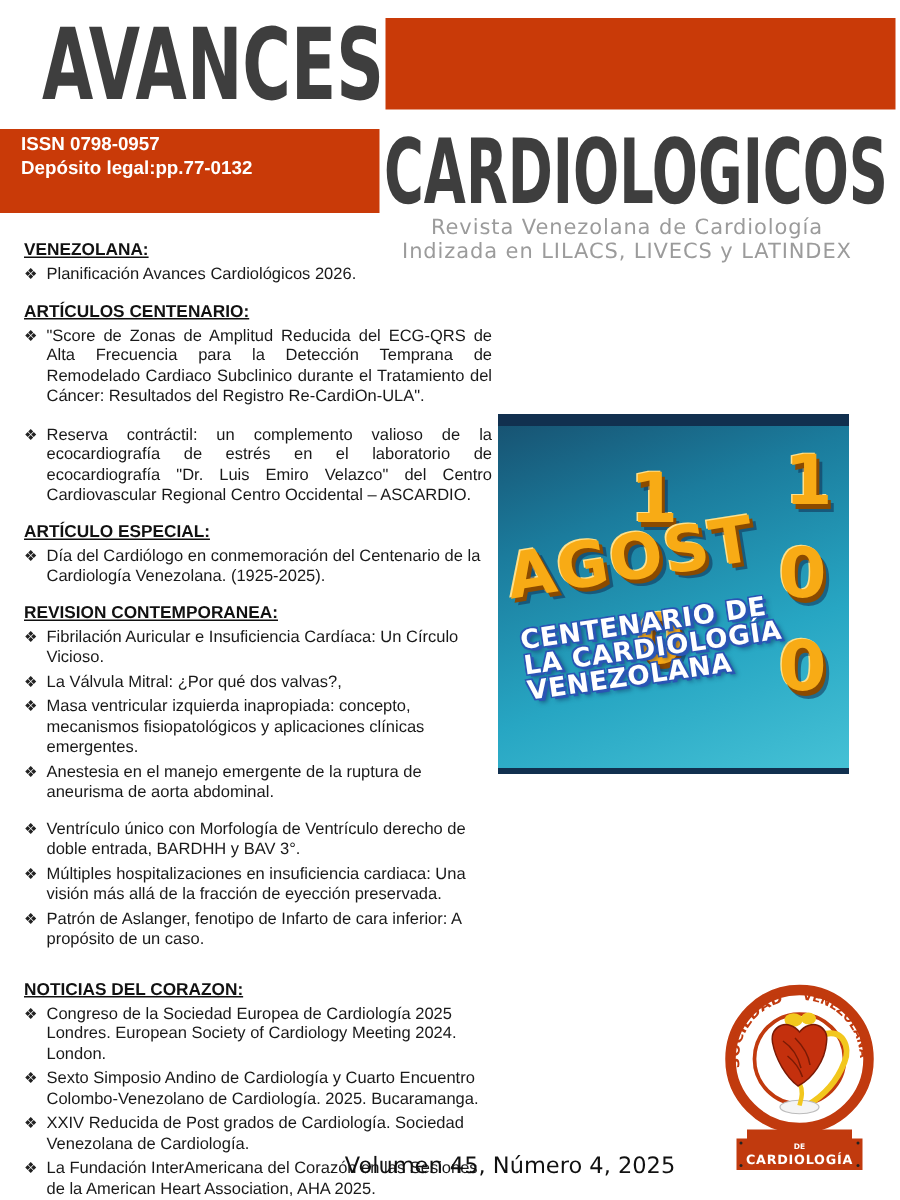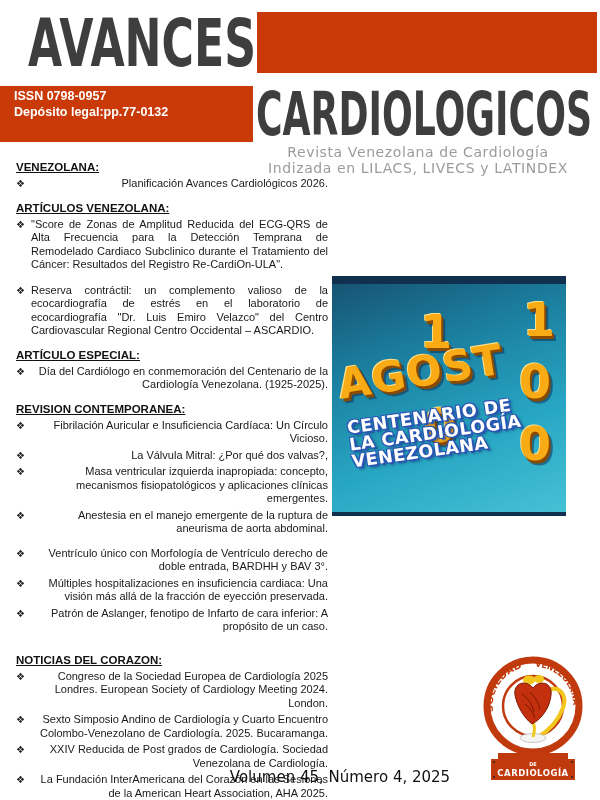--- a/index.html
+++ b/index.html
@@ -30,21 +30,21 @@
   .toc-section{margin-bottom:11px;}
   .toc-heading{
     font-size:11.5px;font-weight:bold;text-decoration:underline;
     color:#111;margin:0 0 4px 0;
   }
   .toc-item{display:flex;margin:0 0 3px 0;}
   .toc-item .bullet{
     flex:0 0 15px;font-size:10px;line-height:13.5px;color:#222;
     font-family:"DejaVu Sans", sans-serif;
   }
-  .toc-item .itext{flex:1;font-size:11px;line-height:13.5px;text-align:right;}
+  .toc-item .itext{flex:1;font-size:11px;line-height:13.5px;}
   .just .itext{text-align:justify;}
 
   
   .poster{
     left:332px;top:276px;width:234px;height:240px;overflow:hidden;
     background:linear-gradient(160deg,#17506f 0%,#1b7c9d 30%,#27a6c3 65%,#46c2d6 100%);
   }
   .poster .band-top{position:absolute;left:0;top:0;width:100%;height:8px;background:#11304f;}
   .poster .band-bottom{position:absolute;left:0;bottom:0;width:100%;height:4px;background:#11304f;}
   .gold{
@@ -107,21 +107,21 @@
 
   <div class="toc-section">
     <div class="toc-heading">VENEZOLANA:</div>
     <div class="toc-item">
       <span class="bullet">❖</span>
       <span class="itext">Planificación Avances Cardiológicos 2026.</span>
     </div>
   </div>
 
   <div class="toc-section">
-    <div class="toc-heading">ARTÍCULOS VENEZOLANA:</div>
+    <div class="toc-heading">ARTÍCULOS CENTENARIO:</div>
     <div class="toc-item just" style="margin-bottom:12px;">
       <span class="bullet">❖</span>
       <span class="itext">"Score de Zonas de Amplitud Reducida del ECG-QRS de Alta Frecuencia para la Detección Temprana de Remodelado Cardiaco Subclinico durante el Tratamiento del Cáncer: Resultados del Registro Re-CardiOn-ULA".</span>
     </div>
     <div class="toc-item just">
       <span class="bullet">❖</span>
       <span class="itext">Reserva contráctil: un complemento valioso de la ecocardiografía de estrés en el laboratorio de ecocardiografía "Dr. Luis Emiro Velazco" del Centro Cardiovascular Regional Centro Occidental – ASCARDIO.</span>
     </div>
   </div>
 

